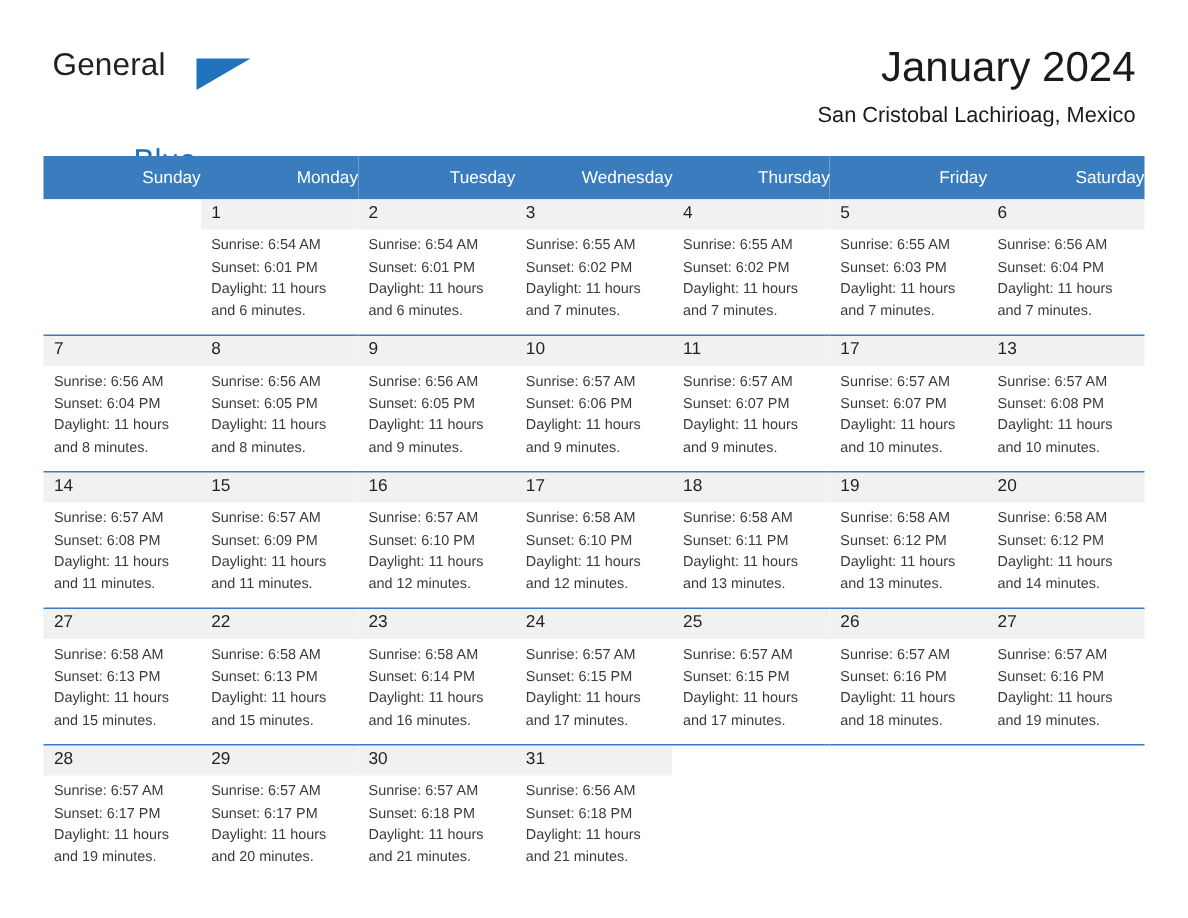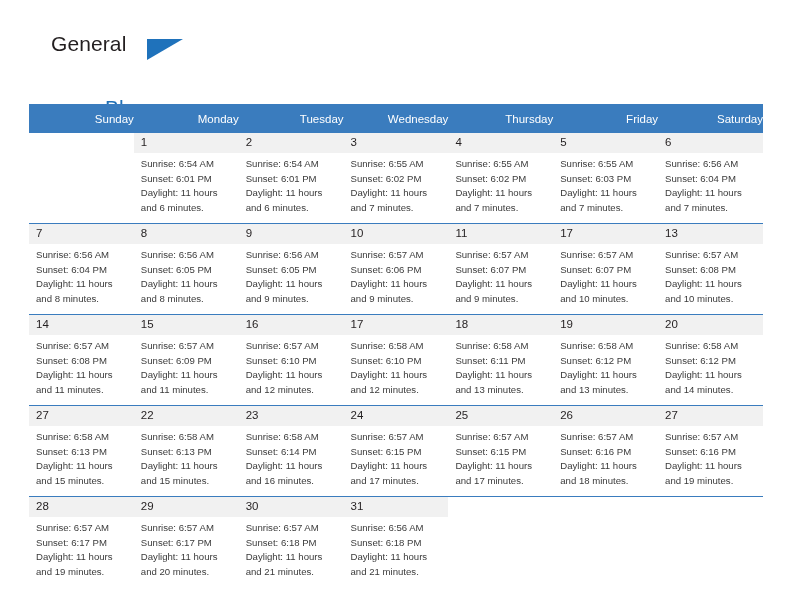--- a/index.html
+++ b/index.html
@@ -17,21 +17,21 @@
   .page {
     position: relative;
     width: 792px;
     height: 612px;
     box-sizing: border-box;
   }
 
   
   .header {
     position: absolute;
-    left: 51px;
+    left: 35px;
     top: 28px;
     right: 35px;
     height: 66px;
   }
   .brand {
     position: absolute;
     left: 0;
     top: 4px;
     width: 180px;
     height: 56px;
@@ -152,20 +152,24 @@
 <div class="page">
 
   <div class="header">
 
     <div class="brand">
       <span class="brand-general">General</span>
       <span class="brand-triangle"></span>
       <span class="brand-blue">Blue</span>
     </div>
 
+    <div class="title-block">
+      <div class="cal-title">January 2024</div>
+      <div class="cal-subtitle">San Cristobal Lachirioag, Mexico</div>
+    </div>
 
   </div>
 
   <div class="calendar">
     <table class="cal">
       <colgroup>
         <col>
           <col>
           <col>
           <col>

